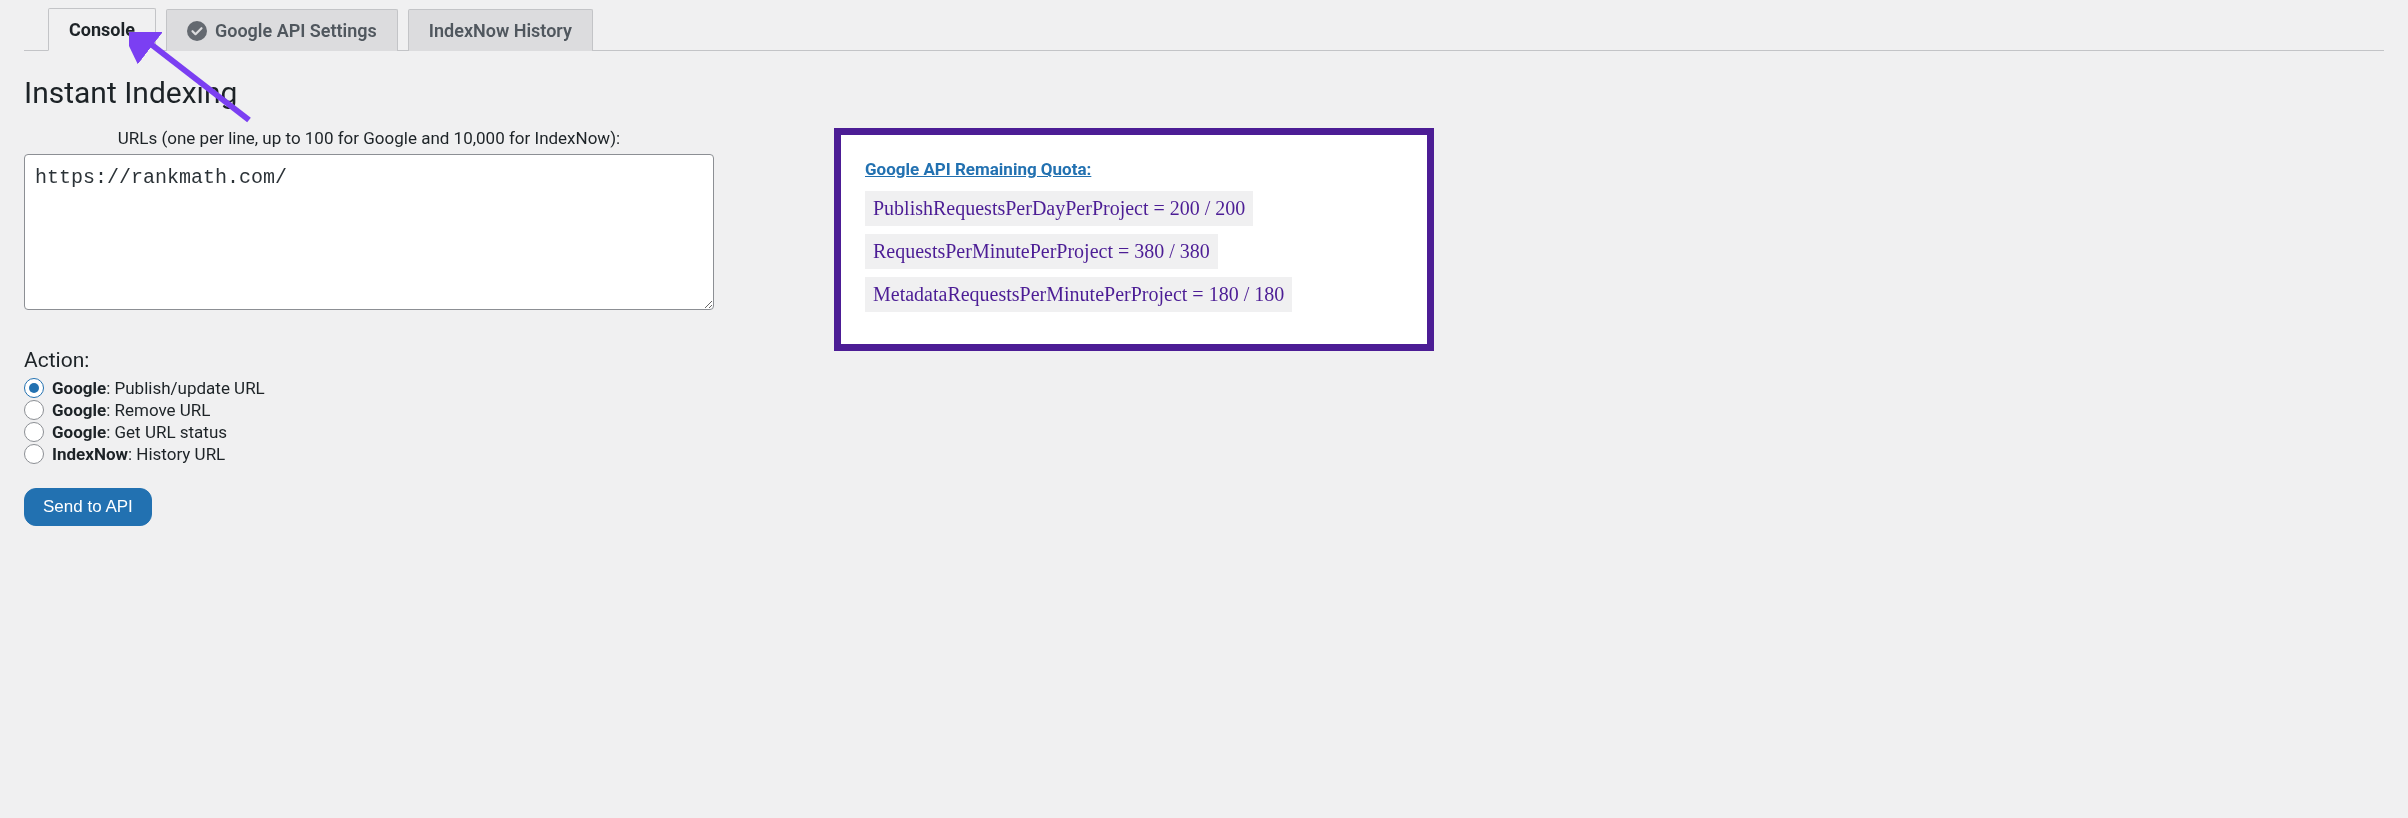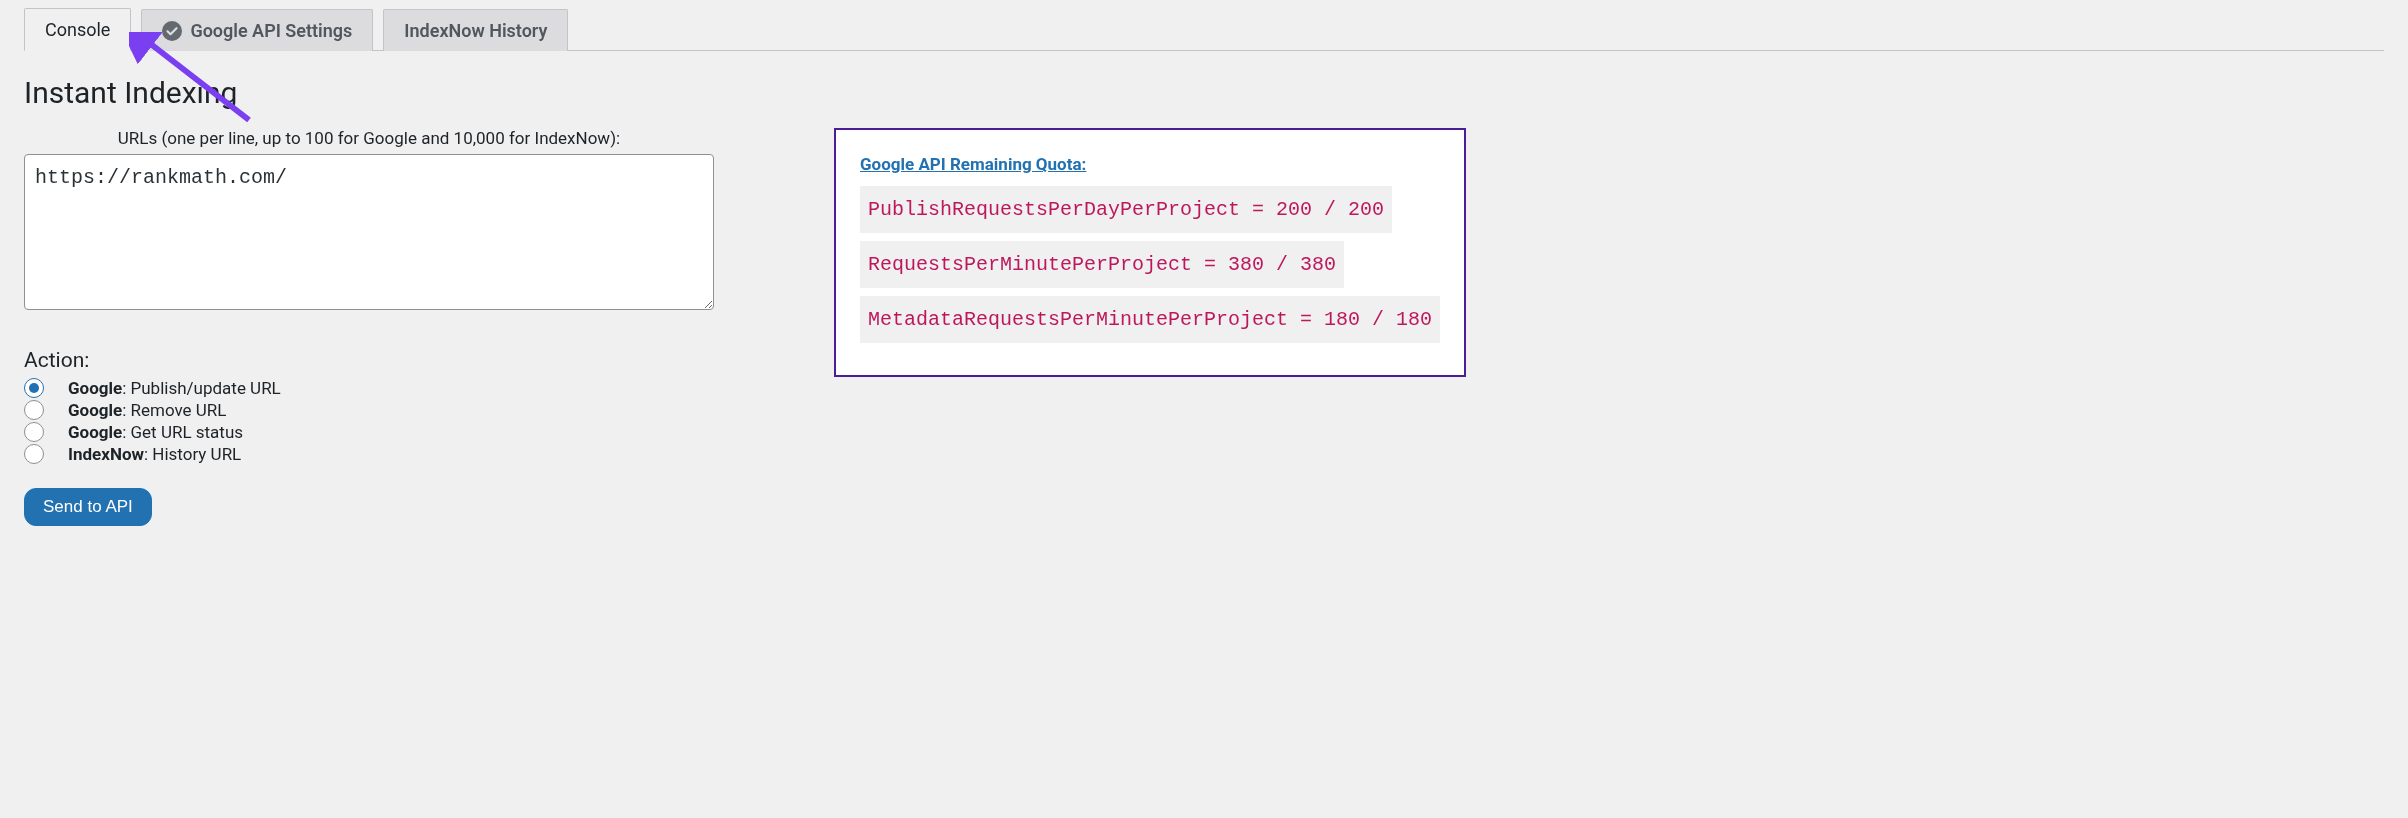--- a/index.html
+++ b/index.html
@@ -36,21 +36,22 @@
     border-radius: 2px 2px 0 0;
     color: #50575e;
     font-size: 18px;
     font-weight: 600;
     cursor: pointer;
   }
   .tab.active {
     background: #f0f0f1;
     border-bottom: 1px solid #f0f0f1;
     color: #1d2327;
-    font-weight: 400;
+    font-weight: 700;
+    margin-left: 24px;
   }
   .tab-icon {
     width: 20px;
     height: 20px;
     display: inline-flex;
     align-items: center;
     justify-content: center;
   }
   .tab-icon svg { display: block; }
 
@@ -93,49 +94,49 @@
     padding: 8px 10px;
     border: 1px solid #8c8f94;
     border-radius: 4px;
     background: #fff;
     color: #2c3338;
     line-height: 1.5;
   }
 
   
   .quota-box {
-    border: 2px solid #4c1d95;
+    border: 7px solid #4c1d95;
     background: #fff;
     padding: 24px 24px 24px 24px;
   }
   .quota-link {
     color: #2271b1;
     font-weight: 700;
     text-decoration: underline;
     font-size: 17px;
   }
   .quota-rows { margin-top: 12px; }
   .quota-row {
     display: inline-block;
     background: #f0f0f1;
-    font-family: Liberation Mono, monospace;
+    font-family: Liberation Serif, serif;
     font-size: 20px;
-    color: #be185d;
-    padding: 12px 8px;
+    color: #4c1d95;
+    padding: 6px 8px;
     margin-bottom: 8px;
     white-space: pre;
   }
 
   
   .action-section { margin-top: 34px; }
   .action-label { font-size: 21px; margin-bottom: 6px; }
   .radio-row {
     display: flex;
     align-items: center;
-    gap: 24px;
+    gap: 8px;
     font-size: 17px;
     margin: 2px 0;
     cursor: pointer;
   }
   input[type=radio] {
     appearance: none;
     width: 20px;
     height: 20px;
     border: 1px solid #8c8f94;
     border-radius: 50%;

